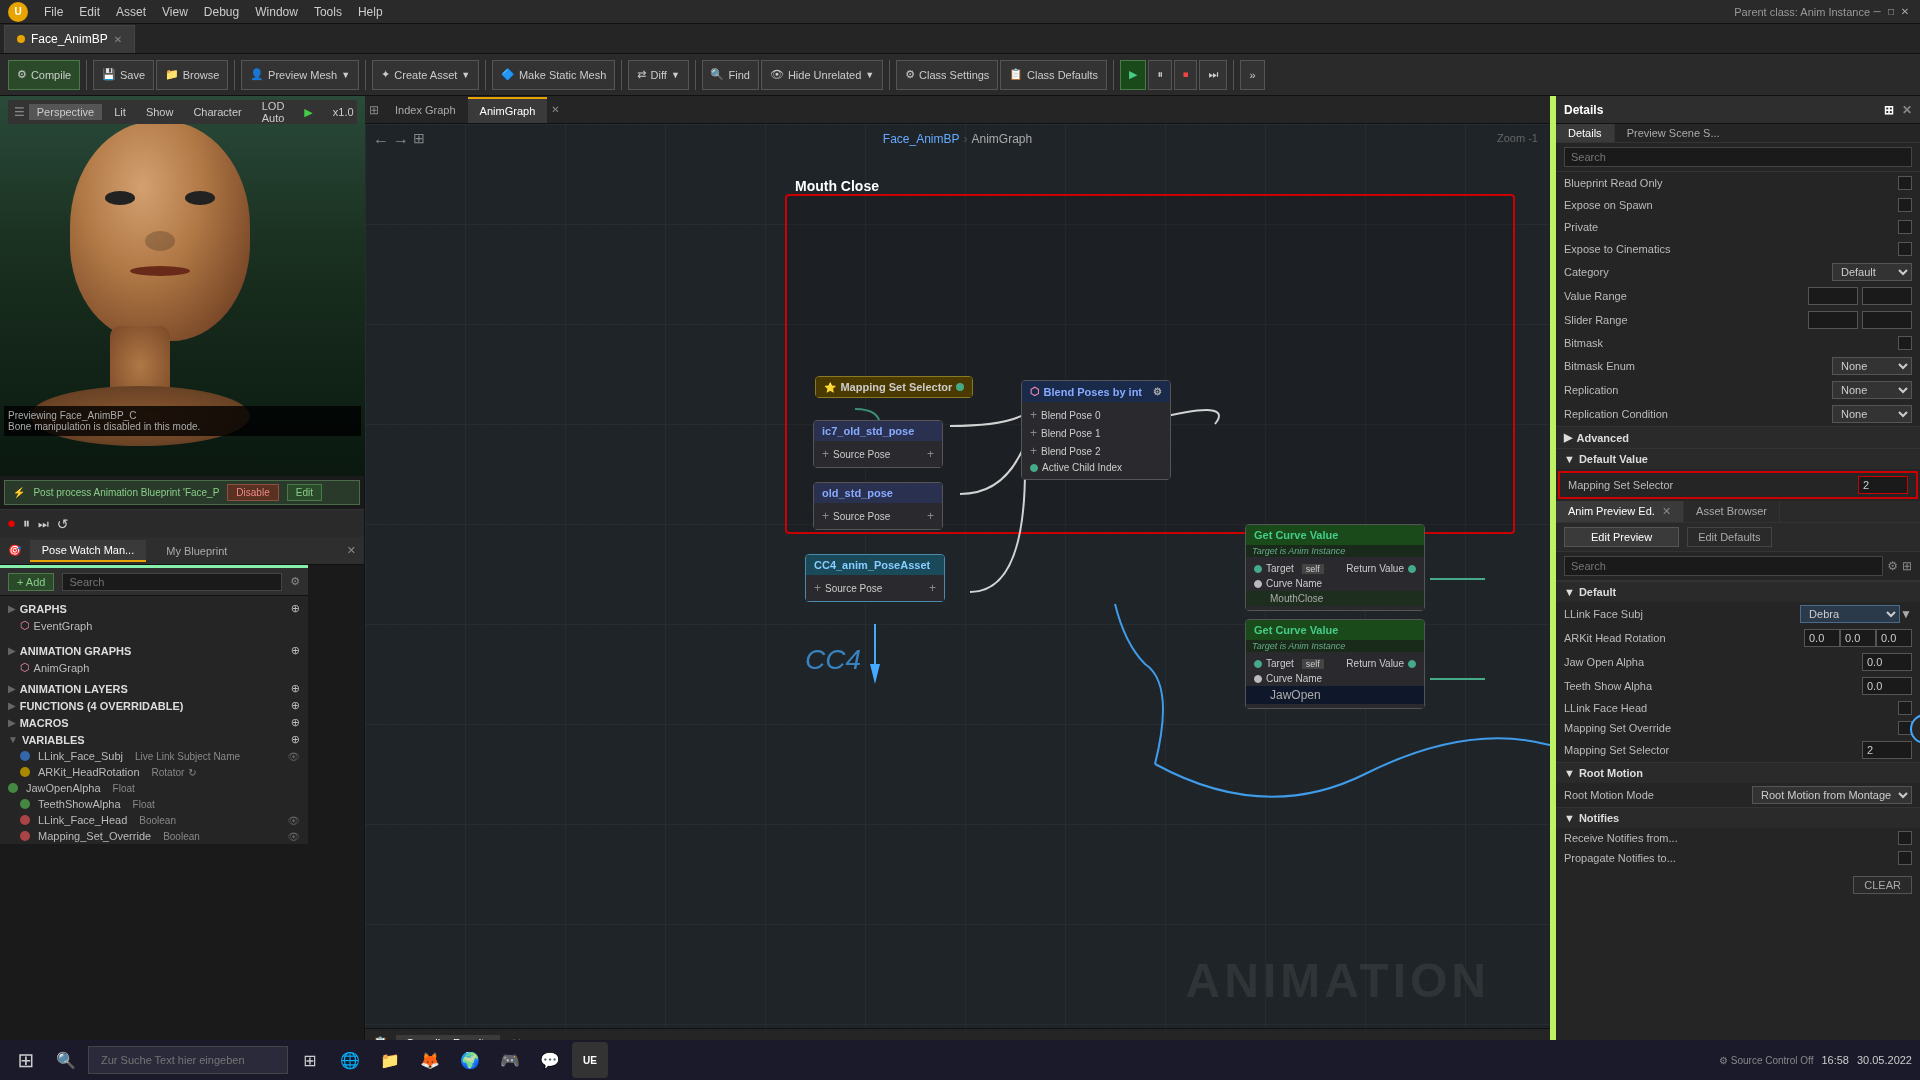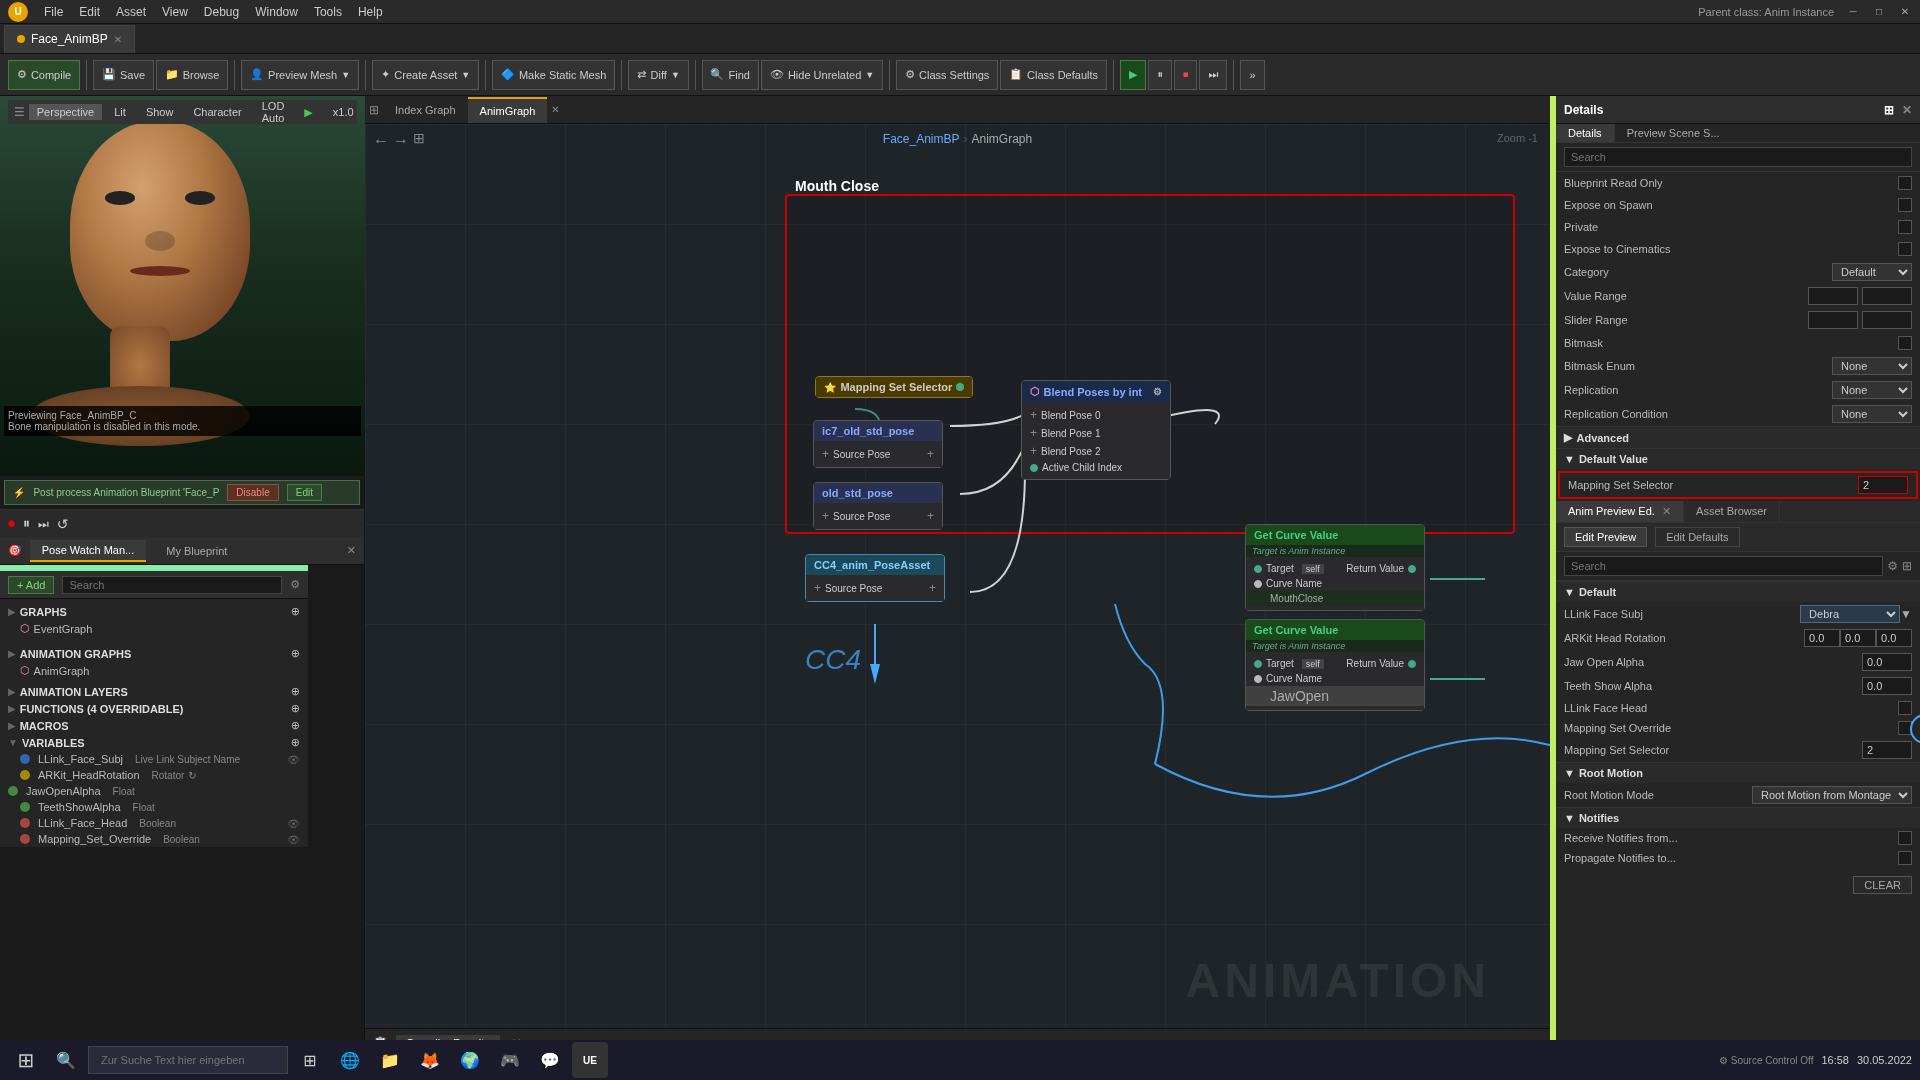--- a/index.html
+++ b/index.html
@@ -2,21 +2,21 @@
 <html><head>
   <meta charset="utf-8">
   <style>
     * { box-sizing: border-box; margin: 0; padding: 0; }
     body { background: #1a1a1a; color: #ccc; font-family: 'Segoe UI', Arial, sans-serif; font-size: 12px; overflow: hidden; width: 1920px; height: 1080px; }
 
     
     #menu-bar { background: #2a2a2a; height: 24px; display: flex; align-items: center; padding: 0 8px; gap: 16px; border-bottom: 1px solid #111; }
     #menu-bar .logo { width: 20px; height: 20px; background: #e8a400; border-radius: 50%; display: flex; align-items: center; justify-content: center; font-weight: bold; font-size: 10px; color: #fff; }
     #menu-bar .menu-item { color: #ccc; cursor: pointer; font-size: 12px; }
-    .title-bar-right { margin-left: auto; display: flex; align-items: center; gap: 12px; font-size: 11px; color: #999; }
+    .title-bar-right { margin-left: auto; display: flex; align-items: center; font-size: 11px; color: #999; }
     .win-btn { width: 14px; height: 14px; cursor: pointer; display: inline-flex; align-items: center; justify-content: center; color: #aaa; font-size: 10px; }
 
     
     #tab-bar { background: #252525; height: 30px; display: flex; align-items: center; padding: 0 4px; border-bottom: 1px solid #111; }
     .tab { display: flex; align-items: center; gap: 6px; padding: 0 12px; height: 28px; background: #2e2e2e; border: 1px solid #444; border-bottom: none; color: #ccc; cursor: pointer; font-size: 12px; }
     .tab.active { background: #3a3a3a; color: #fff; }
     .tab .close-btn { color: #888; font-size: 10px; cursor: pointer; }
     .tab .dot { width: 8px; height: 8px; background: #e8a400; border-radius: 50%; }
 
     
@@ -88,21 +88,21 @@
     .ap-tab { padding: 4px 12px; font-size: 11px; color: #aaa; cursor: pointer; border-right: 1px solid #333; }
     .ap-tab.active { color: #fff; background: #3a3a3a; }
     .ap-tab .close-x { margin-left: 4px; color: #888; }
 
     .llink-row { display: flex; align-items: center; padding: 3px 8px; }
     .llink-label { flex: 1; color: #bbb; font-size: 11px; }
     .llink-subject-select { background: #2a3a4a; border: 1px solid #4a6a8a; color: #ccc; font-size: 11px; padding: 1px 4px; width: 100px; }
     .llink-dropdown { background: #333; border: 1px solid #555; color: #ccc; font-size: 11px; padding: 1px 4px; width: 60px; }
 
     
-    #mybp-panel { width: 308px; background: #252525; border-top: 6px solid #86efac; overflow-y: auto; }
+    #mybp-panel { width: 308px; background: #252525; border-top: 3px solid #86efac; overflow-y: auto; }
     .mybp-header { background: #2e2e2e; height: 28px; display: flex; align-items: center; padding: 0 8px; gap: 8px; border-bottom: 1px solid #111; font-size: 11px; }
     .add-btn { background: #2a4a2a; border: 1px solid #4a7a4a; color: #8c8; padding: 2px 8px; font-size: 11px; cursor: pointer; }
     .search-input { flex: 1; background: #1a1a1a; border: 1px solid #444; color: #ccc; padding: 2px 6px; font-size: 11px; }
     .settings-icon { color: #888; cursor: pointer; }
 
     .tree-section { padding: 4px 0; }
     .tree-item { display: flex; align-items: center; padding: 2px 8px; gap: 4px; cursor: pointer; font-size: 11px; color: #bbb; }
     .tree-arrow { color: #666; font-size: 10px; }
     .tree-type { color: #888; font-size: 10px; }
     .var-dot { width: 10px; height: 10px; border-radius: 50%; display: inline-block; margin-right: 4px; }
@@ -550,21 +550,21 @@
             <span class="pin-dot green"></span>
             <span>Target</span>
             <span style="background:#444;padding:0 4px;font-size:9px;margin-left:4px;">self</span>
             <span style="margin-left:auto;">Return Value</span>
             <span class="pin-dot green"></span>
           </div>
           <div class="node-pin">
             <span class="pin-dot white"></span>
             <span>Curve Name</span>
           </div>
-          <div style="padding:2px 8px 2px 24px;font-size:14px;color:#aaa;background:#404040;">JawOpen</div>
+          <div style="padding:2px 8px 2px 24px;font-size:12px;color:#aaa;background:#0f172a;">JawOpen</div>
         </div>
       </div>
 
       <div style="position:absolute;bottom:20px;right:60px;font-size:48px;font-weight:900;color:rgba(100,100,100,0.25);letter-spacing:4px;pointer-events:none;">ANIMATION</div>
 
     </div>
 
     <div id="compiler-bar">
       <span style="color:#888;">📋</span>
       <span class="cr-tab active">Compiler Results</span>
@@ -667,21 +667,21 @@
         <div class="ap-tab active">
           <span>Anim Preview Ed.</span>
           <span class="close-x">✕</span>
         </div>
         <div class="ap-tab">
           <span>Asset Browser</span>
         </div>
       </div>
 
       <div style="display:flex;padding:4px 8px;gap:8px;background:#2a2a2a;border-bottom:1px solid #333;">
-        <button style="padding:3px 10px;font-size:11px;background:#3a3a3a;border:1px solid #555;color:#fff;cursor:pointer;">Edit Preview</button>
+        <button style="padding:3px 26px;font-size:11px;background:#3a3a3a;border:1px solid #555;color:#fff;cursor:pointer;">Edit Preview</button>
         <button style="padding:3px 10px;font-size:11px;background:#2a2a2a;border:1px solid #444;color:#aaa;cursor:pointer;">Edit Defaults</button>
       </div>
 
       <div style="padding:4px 8px;border-bottom:1px solid #333;display:flex;align-items:center;gap:4px;">
         <input type="text" style="flex: 1 1 0%; background: rgb(26, 26, 26); border: 1px solid rgb(68, 68, 68); color: rgb(204, 204, 204); padding: 3px 6px; font-size: 11px;" placeholder="Search">
         <span style="color:#888;cursor:pointer;">⚙</span>
         <span style="color:#888;cursor:pointer;">⊞</span>
       </div>
 
       <div class="section-header">

